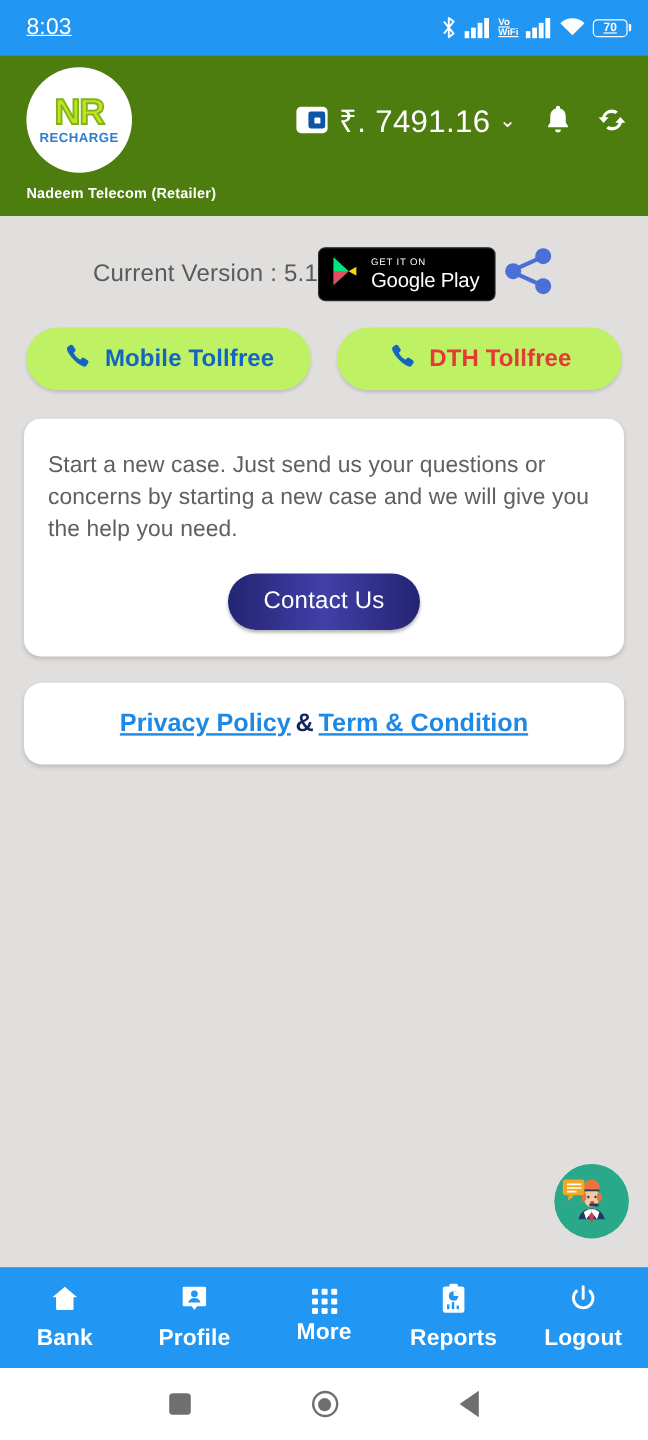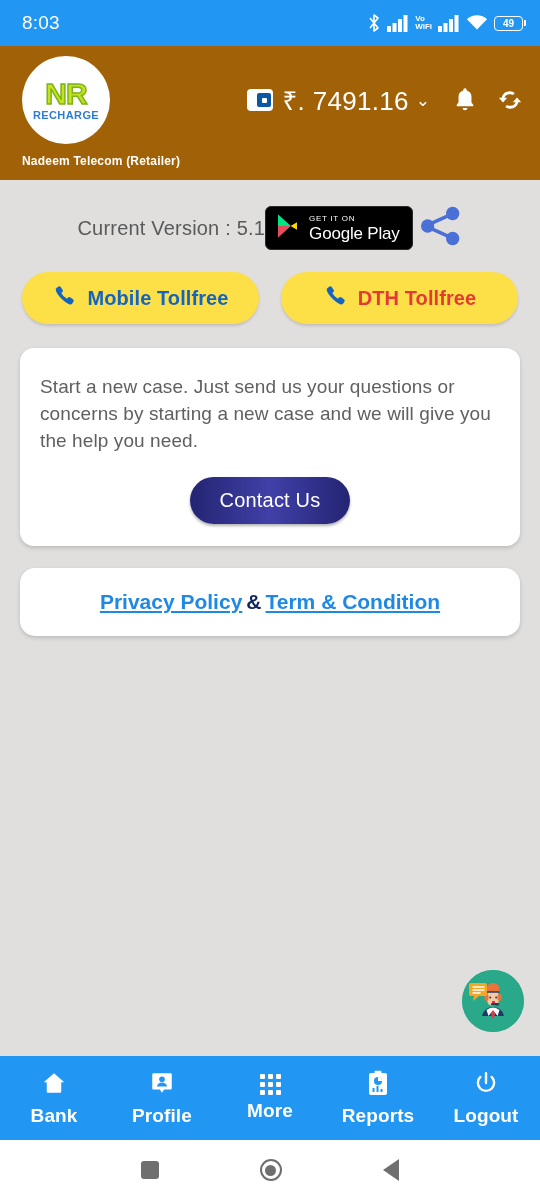--- a/index.html
+++ b/index.html
@@ -9,36 +9,37 @@
     background:#ffffff;
     overflow:hidden;
   }
   #screen { position:relative; width:540px; height:1200px; background:#e0dfdd; }
 
   
   .statusbar {
     height:46px; background:#2196f3; color:#ffffff;
     display:flex; align-items:center; justify-content:space-between;
     padding:0 14px 0 22px;
+    text-decoration:underline;
   }
   .status-time { font-size:19px; font-weight:500; letter-spacing:.2px; }
   .status-icons { display:flex; align-items:center; gap:6px; }
   .status-icons svg { display:block; }
   .vowifi { display:flex; flex-direction:column; align-items:flex-start; line-height:1;
             font-size:8px; font-weight:bold; }
   .vowifi span:first-child { font-size:8px; }
   .battery { display:flex; align-items:center; }
   .batt-body {
     border:1.6px solid #fff; border-radius:4px; padding:1px 3px;
     font-size:10px; font-weight:bold; line-height:1.1; min-width:29px; text-align:center;
   }
   .batt-tip { width:2px; height:6px; background:#fff; border-radius:0 1px 1px 0; margin-left:1px; }
 
   
-  .appbar { background:#a16207; padding:10px 16px 12px 22px; }
+  .appbar { background:#4d7c0f; padding:10px 16px 12px 22px; }
   .appbar-row { display:flex; align-items:center; }
   .logo {
     width:88px; height:88px; border-radius:50%; background:#ffffff;
     display:flex; flex-direction:column; align-items:center; justify-content:center;
     flex:0 0 auto;
   }
   .logo-nr {
     font-size:30px; font-weight:bold; color:#c6e022;
     -webkit-text-stroke:1.5px #7cb518; letter-spacing:-1px; line-height:1;
   }
@@ -71,21 +72,21 @@
     background:#000; border-radius:6px; padding:6px 12px 6px 10px;
     display:flex; align-items:center; gap:9px; border:1px solid #2a2a2a;
   }
   .play-text { display:flex; flex-direction:column; line-height:1; }
   .play-top { color:#fff; font-size:8px; letter-spacing:.7px; }
   .play-bottom { color:#fff; font-size:17px; font-weight:500; letter-spacing:-.2px; margin-top:2px; }
   .share-icon { margin-left:6px; }
 
   .tollfree-row { display:flex; gap:22px; padding:4px 2px 0 2px; }
   .pill {
-    flex:1; background:#fde047; border-radius:26px; height:52px;
+    flex:1; background:#bef264; border-radius:26px; height:52px;
     display:flex; align-items:center; justify-content:center; gap:11px;
     box-shadow:0 2px 3px rgba(0,0,0,.14);
   }
   .pill-label { font-size:20px; font-weight:bold; letter-spacing:.1px; }
   .pill-label.blue { color:#1565c0; }
   .pill-label.red { color:#e53935; }
 
   .card {
     background:#ffffff; border-radius:14px; margin-top:24px;
     padding:26px 20px 22px 20px; box-shadow:0 2px 4px rgba(0,0,0,.16);
@@ -176,21 +177,21 @@
           <rect x="11" y="5" width="4" height="13" fill="#fff"></rect>
           <rect x="16.5" y="1" width="4" height="17" fill="#fff"></rect>
         </svg>
       </span>
       <span>
         <svg width="22" height="18" viewBox="0 0 24 18">
           <path d="M12 16l-11-11a15.5 15.5 0 0 1 22 0z" fill="#fff"></path>
         </svg>
       </span>
       <span class="battery">
-        <span class="batt-body">49</span>
+        <span class="batt-body">70</span>
         <span class="batt-tip"></span>
       </span>
     </div>
   </div>
 
   <div class="appbar">
     <div class="appbar-row">
       <div class="logo">
         <div class="logo-nr">NR</div>
         <div class="logo-recharge">RECHARGE</div>

